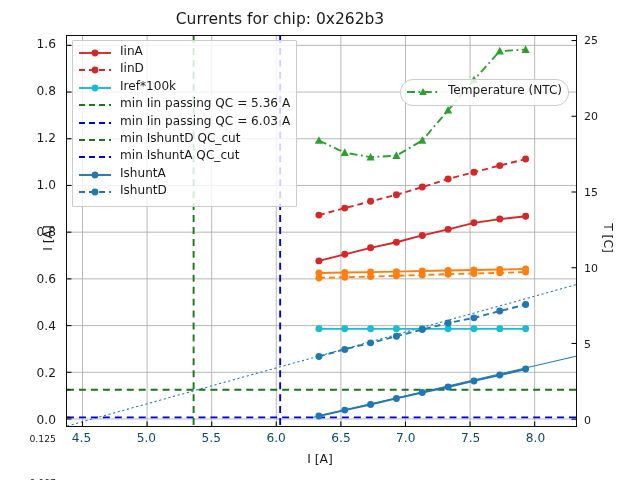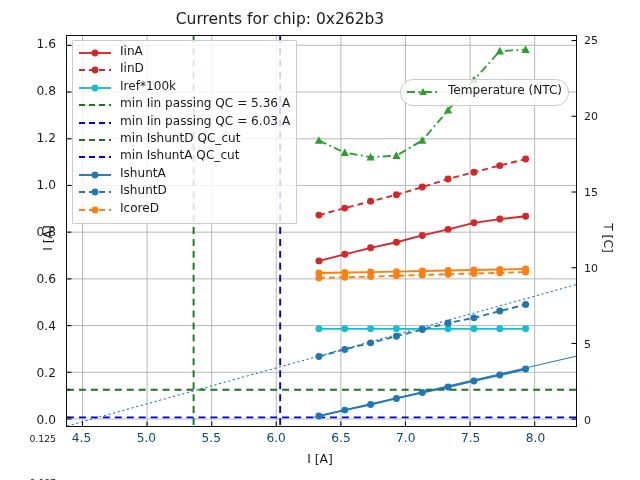--- a/index.html
+++ b/index.html
@@ -265,27 +265,20 @@
           </svg></span>
         <span class="legtxt">IshuntA</span>
       </div>
       <div class="legrow">
         <span class="legsamp"><svg width="34" height="14" viewBox="0 0 34 14">
             <line x1="1" y1="7" x2="33" y2="7" stroke="#1f77b4" stroke-width="1.9" stroke-dasharray="6,4"></line>
             <circle cx="17" cy="7" r="3.4" fill="#1f77b4"></circle>
           </svg></span>
         <span class="legtxt">IshuntD</span>
       </div>
-      <div class="legrow">
-        <span class="legsamp"><svg width="34" height="14" viewBox="0 0 34 14">
-            <line x1="1" y1="7" x2="33" y2="7" stroke="#ff7f0e" stroke-width="1.9" stroke-dasharray="6,4"></line>
-            <circle cx="17" cy="7" r="3.4" fill="#ff7f0e"></circle>
-          </svg></span>
-        <span class="legtxt">IcoreD</span>
-      </div>
     </div>
   <div class="legend" id="legend-temp">
       <div class="legrow">
         <span class="legsamp"><svg width="34" height="14" viewBox="0 0 34 14">
             <line x1="1" y1="7" x2="33" y2="7" stroke="#2ca02c" stroke-width="1.9" stroke-dasharray="8,3.5,1.8,3.5"></line>
             <polygon points="17,3 13.2,10 20.8,10" fill="#2ca02c"></polygon>
           </svg></span>
         <span class="legtxt">Temperature (NTC)</span>
       </div>
     </div>

